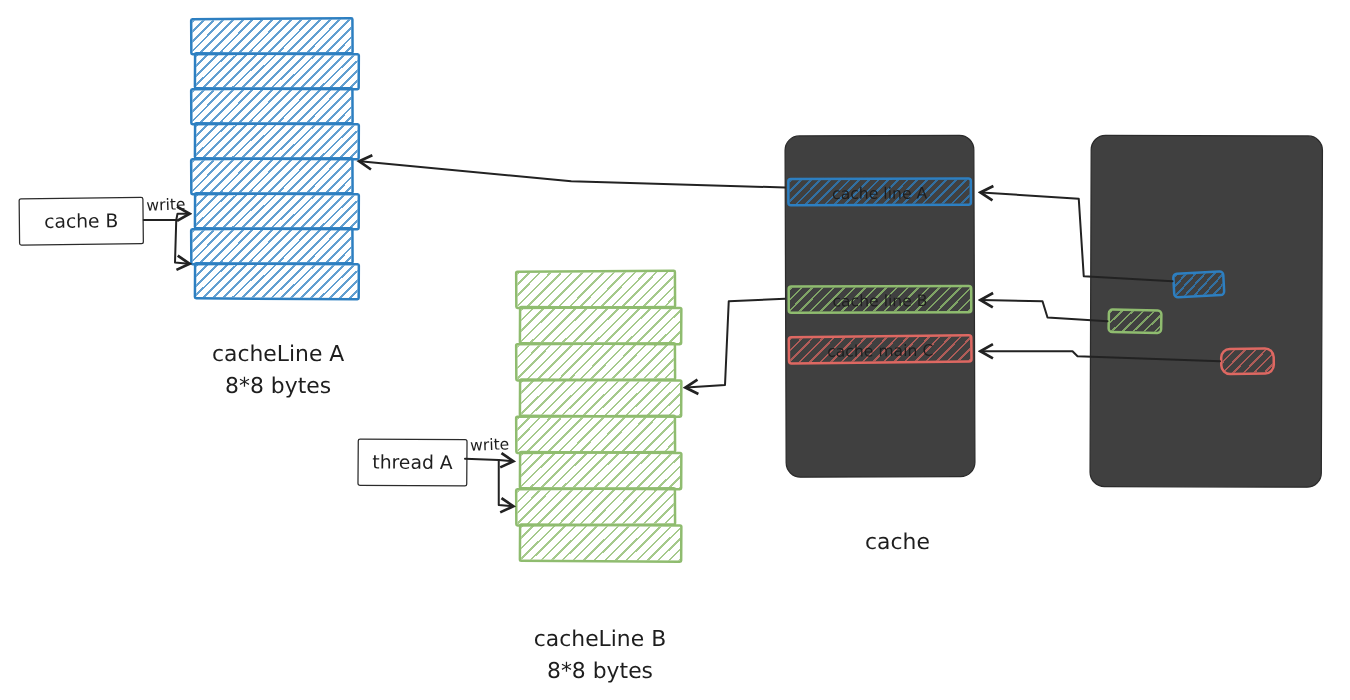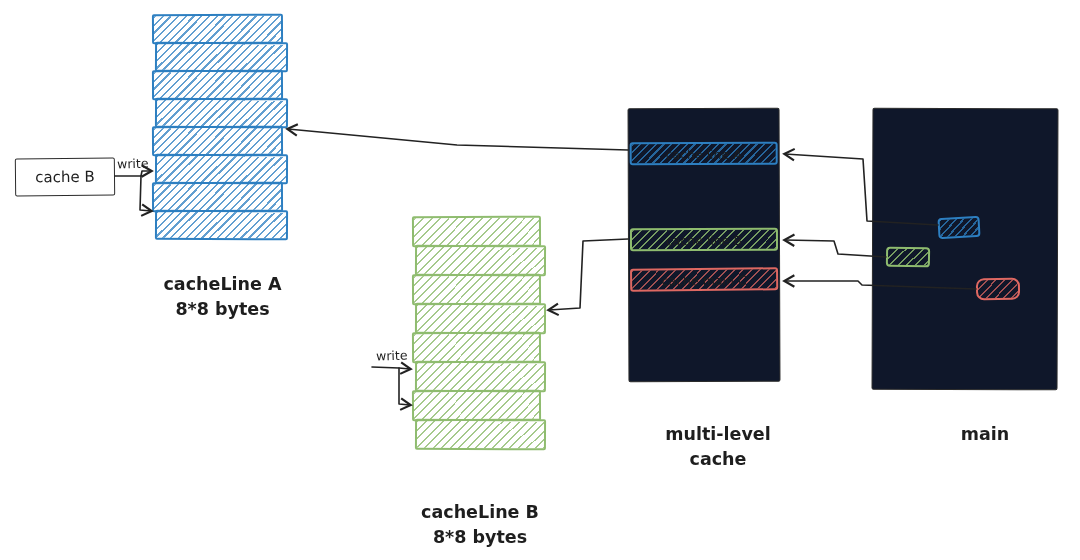--- a/index.html
+++ b/index.html
@@ -25,21 +25,21 @@
   .stack .row { border-style:solid; margin-top:-2px; border-radius:2px; }
   .stack .row:first-child { margin-top:0; }
   .stack-a { left:155px; top:14px; width:130px; }
   .stack-a .row { height:30px; }
   .stack-b { left:415px; top:216px; width:128px; }
   .stack-b .row { height:31px; }
   .stack .row:nth-child(odd)  { transform:rotate(-0.3deg); margin-left:-3px; margin-right:2px; }
   .stack .row:nth-child(even) { transform:rotate(0.3deg);  margin-left:0;    margin-right:-3px; }
 
   
-  .bigrect { position:absolute; border:1.6px solid #2b2b2b; border-radius:2px; background:#0f172a; }
+  .bigrect { position:absolute; border:1.6px solid #2b2b2b; border-radius:12px; background:#404040; }
   .multi-cache { left:628px; top:108px; width:152px; height:274px; transform:rotate(-0.2deg); }
   .main-mem   { left:872px; top:108px; width:186px; height:282px; transform:rotate(0.2deg); }
 
   .cache-row { position:absolute; left:1px; width:148px; height:23px;
                font-size:12.5px; text-align:center; line-height:21px; border-radius:3px; }
   .cache-row-a { top:33px; }
   .cache-row-b { top:119px; }
   .cache-row-c { top:159px; transform:rotate(-0.4deg); }
 
   .mem-block { position:absolute; border-radius:4px; }
@@ -52,21 +52,21 @@
                 display:flex; align-items:center; justify-content:center;
                 font-size:15px; border-radius:2px; }
   .thread-b-box { left:15px;  top:158px; width:100px; height:38px; transform:rotate(-0.6deg); }
   .thread-a-box { left:286px; top:351px; width:88px;  height:38px; transform:rotate(0.4deg); }
 
   .write-label { position:absolute; font-size:12.5px; }
   .write-b { left:117px; top:156px; transform:rotate(-2deg); }
   .write-a { left:376px; top:348px; transform:rotate(-2deg); }
 
   
-  .caption { position:absolute; text-align:center; font-size:17.5px; line-height:25px;font-weight:bold; }
+  .caption { position:absolute; text-align:center; font-size:17.5px; line-height:25px; }
   .caption-a { left:140px; top:272px; width:165px; }
   .caption-b { left:400px; top:500px; width:160px; }
   .caption-cache { left:628px; top:422px; width:180px; }
   .caption-mem   { left:895px; top:422px; width:180px; }
 
   .arrows { position:absolute; left:0; top:0; pointer-events:none; }
 </style>
 </head>
 <body>
 
@@ -100,44 +100,45 @@
   <div class="caption caption-b">
     <div>cacheLine B</div>
     <div>8*8 bytes</div>
   </div>
 
   <div class="thread-box thread-b-box">
     <span>cache B</span>
   </div>
   <div class="write-label write-b">write</div>
 
+  <div class="thread-box thread-a-box">
+    <span>thread A</span>
+  </div>
   <div class="write-label write-a">write</div>
 
   <div class="bigrect multi-cache">
     <div class="cache-row cache-row-a hatch-blue">
       <span>cache line A</span>
     </div>
     <div class="cache-row cache-row-b hatch-green">
       <span>cache line B</span>
     </div>
     <div class="cache-row cache-row-c hatch-red">
       <span>cache main C</span>
     </div>
   </div>
   <div class="caption caption-cache">
-    <div>multi-level</div>
     <div>cache</div>
   </div>
 
   <div class="bigrect main-mem"></div>
   <div class="mem-block mem-block-blue hatch-blue"></div>
   <div class="mem-block mem-block-green hatch-green"></div>
   <div class="mem-block mem-block-red hatch-red"></div>
   <div class="caption caption-mem">
-    <div>main</div>
   </div>
 
   <svg class="arrows" width="1080" height="560">
     <defs>
       <marker id="ah" viewBox="0 0 10 10" refX="8" refY="5" markerWidth="9" markerHeight="9" orient="auto-start-reverse">
         <path d="M1.5,1 L8.5,5 L1.5,9" fill="none" stroke="#222222" stroke-width="1.5"></path>
       </marker>
     </defs>
     <g fill="none" stroke="#222222" stroke-width="1.6" stroke-linejoin="round" stroke-linecap="round">
       <path d="M628,150 L457,145 L288,129" marker-end="url(#ah)"></path>

